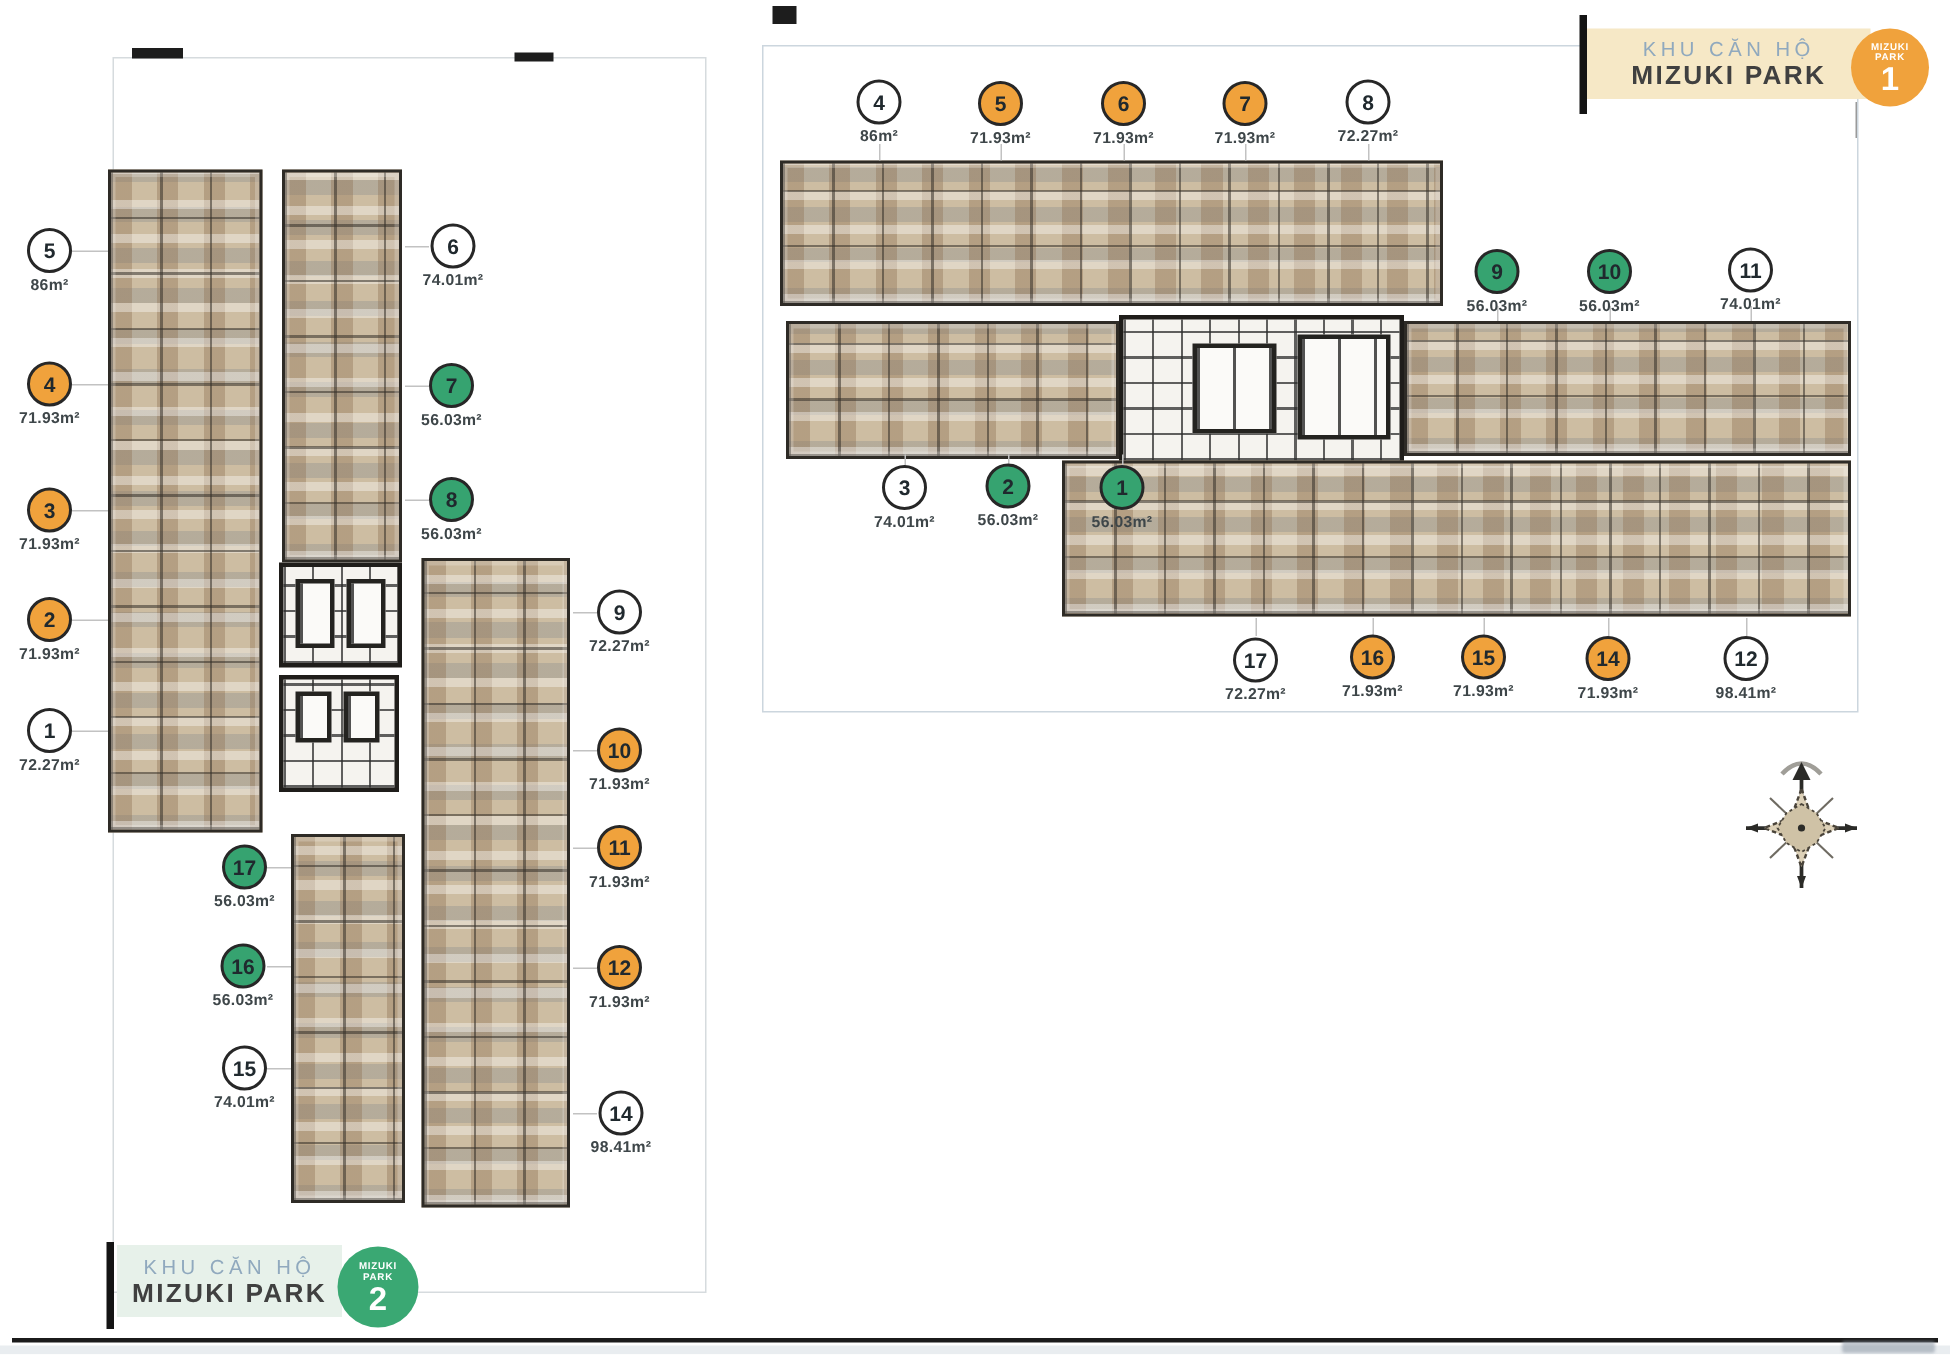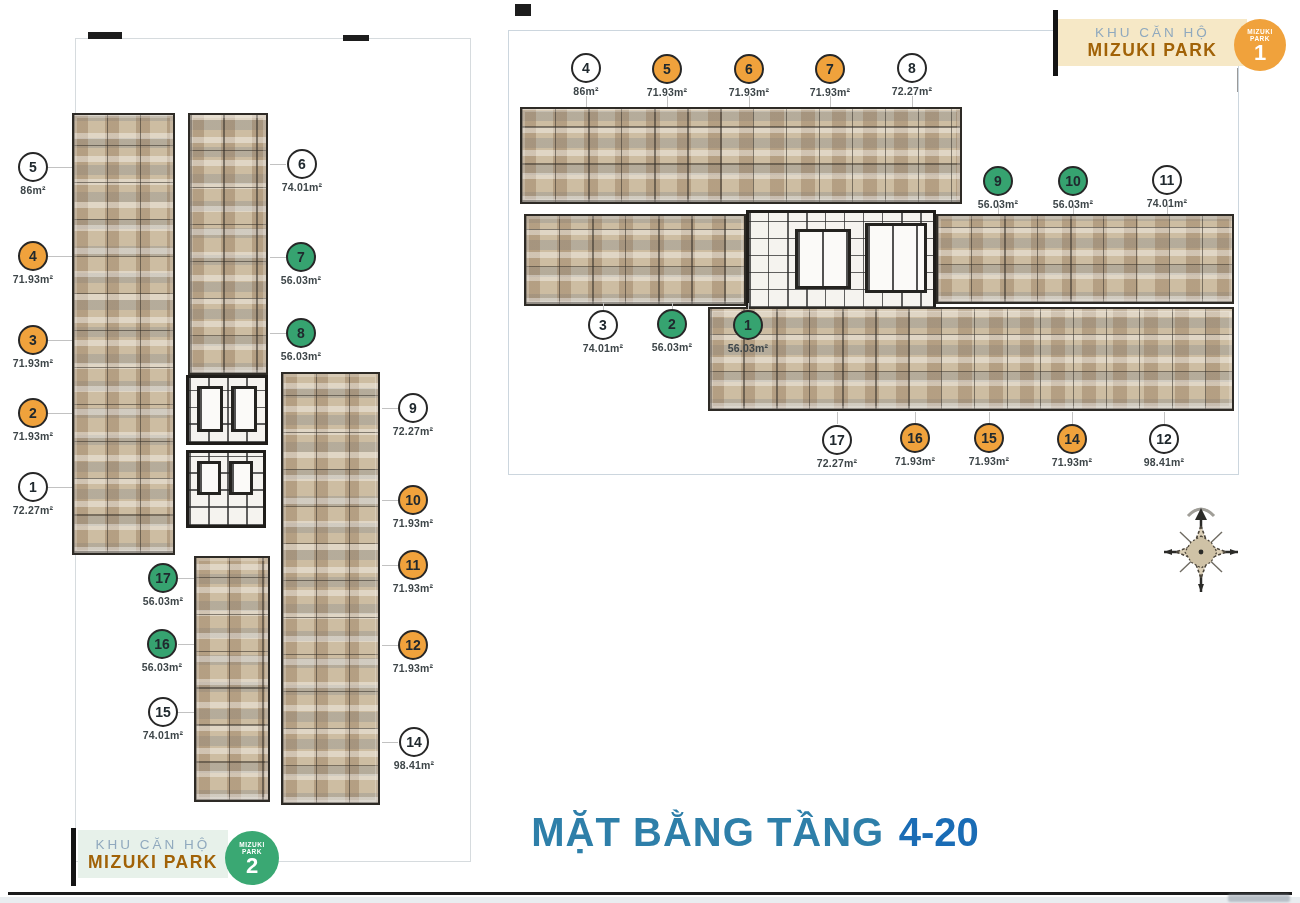--- a/index.html
+++ b/index.html
@@ -40,21 +40,21 @@
   .marker.orange .c{background:#f0a23c;}
   .marker.green .c{background:#36a370;}
   .marker .a{font-size:10.5px;color:#3e4649;margin-top:2px;font-weight:600;letter-spacing:.2px;}
 
   
   .badge-bar{position:absolute;background:#141414;}
   .badge-rect{position:absolute;display:flex;flex-direction:column;align-items:center;justify-content:center;}
   #badge-tr{left:1058px;top:19px;width:189px;height:47px;background:#f6e8c6;}
   #badge-bl{left:78px;top:830px;width:150px;height:48px;background:#e7f1ea;}
   .badge-rect .l1{font-size:13.5px;color:#90a9be;letter-spacing:3px;line-height:15px;}
-  .badge-rect .l2{font-size:17.5px;color:#a16207;font-weight:800;letter-spacing:1.5px;line-height:20px;}
+  .badge-rect .l2{font-size:17.5px;color:#404040;font-weight:800;letter-spacing:1.5px;line-height:20px;}
   .badge-circ{position:absolute;border-radius:50%;color:#fff;display:flex;flex-direction:column;
     align-items:center;justify-content:center;font-weight:800;z-index:6;}
   #badge-circ-1{left:1234px;top:19px;width:52px;height:52px;background:#f0a23c;}
   #badge-circ-2{left:225px;top:831px;width:54px;height:54px;background:#3aa873;}
   .badge-circ .t{font-size:6.5px;line-height:7px;letter-spacing:.5px;}
   .badge-circ .n{font-size:22px;line-height:21px;}
 
   
   #main-title{position:absolute;left:520px;top:810px;width:470px;text-align:center;white-space:nowrap;}
   #main-title .p{font-size:40px;color:#2e7fa9;font-weight:600;letter-spacing:1px;}
@@ -283,24 +283,20 @@
   <div class="badge-rect" id="badge-bl">
     <div class="l1">KHU CĂN HỘ</div>
     <div class="l2">MIZUKI PARK</div>
   </div>
   <div class="badge-circ" id="badge-circ-2">
     <span class="t">MIZUKI</span>
     <span class="t">PARK</span>
     <span class="n">2</span>
   </div>
 
-  <div id="main-title">
-    <span class="p">MẶT BẰNG TẦNG</span>
-    <span class="f">4-20</span>
-  </div>
 
   <svg id="compass" width="82" height="98" viewBox="0 0 82 98">
     <path d="M28,16 Q41,2 54,16" fill="none" stroke="#a09e98" stroke-width="3"></path>
     <polygon points="41,8 35,20 47,20" fill="#2b2b28"></polygon>
     <line x1="41" y1="14" x2="41" y2="92" stroke="#2b2b28" stroke-width="2.5"></line>
     <line x1="4" y1="52" x2="78" y2="52" stroke="#2b2b28" stroke-width="2.5"></line>
     <polygon points="4,52 12,49 12,55" fill="#2b2b28"></polygon>
     <polygon points="78,52 70,49 70,55" fill="#2b2b28"></polygon>
     <polygon points="41,92 38,84 44,84" fill="#2b2b28"></polygon>
     <line x1="20" y1="32" x2="62" y2="72" stroke="#6f6b62" stroke-width="1.4"></line>

